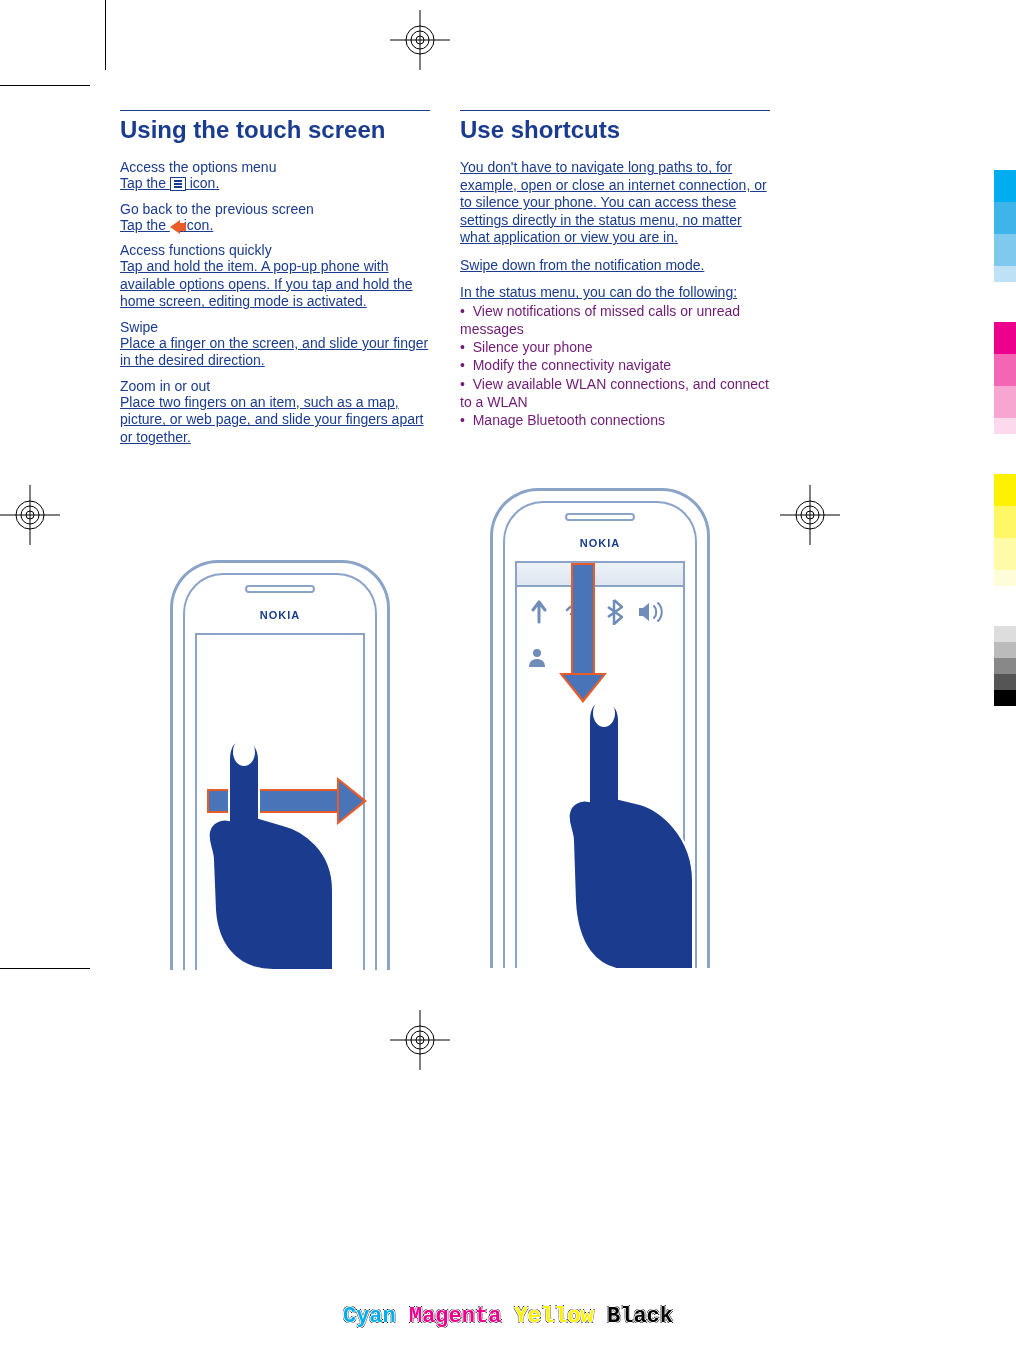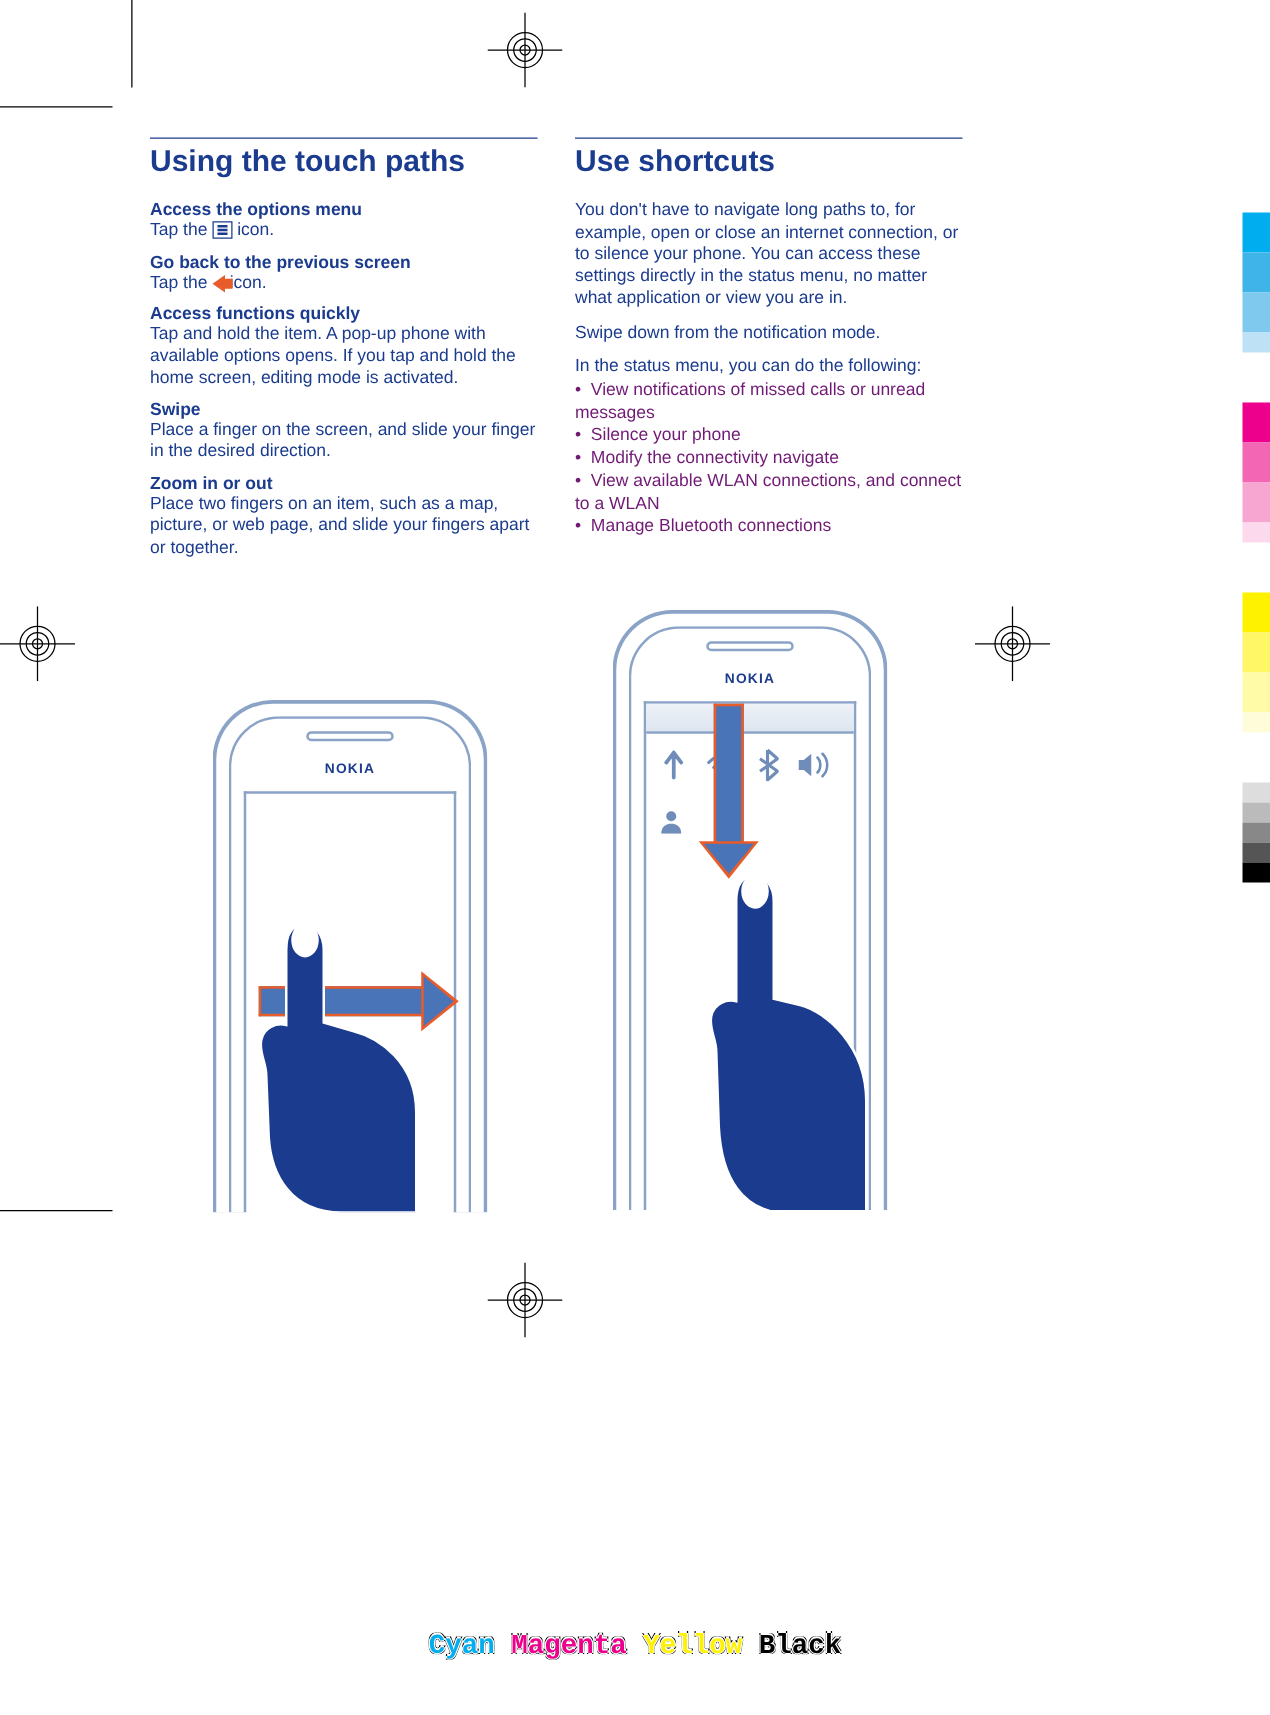--- a/index.html
+++ b/index.html
@@ -41,28 +41,29 @@
   .rule { border-top: 1px solid #1a3b8e; margin-bottom: 6px; }
   h1 {
     color: #1a3b8e;
     font-size: 24px;
     font-weight: bold;
     margin-bottom: 16px;
     line-height: 1.1;
   }
   .sub {
     color: #1a3b8e;
-    font-weight: bold;
+    font-weight: normal;
     font-size: 14px;
     margin-top: 8px;
   }
   .body {
     color: #1a3b8e;
     font-size: 14px;
     line-height: 1.25;
+    text-decoration: underline;
   }
   .inline-icon {
     display: inline-block;
     vertical-align: middle;
     width: 16px;
     height: 14px;
     border: 1px solid #1a3b8e;
     position: relative;
     top: -1px;
   }
@@ -302,21 +303,21 @@
       <circle cx="30" cy="30" r="14" fill="none" stroke="#000"></circle>
       <circle cx="30" cy="30" r="9" fill="none" stroke="#000"></circle>
       <circle cx="30" cy="30" r="4" fill="none" stroke="#000"></circle>
     </svg>
 </div>
 
 <div class="page">
 
   <div class="col">
     <div class="rule"></div>
-    <h1>Using the touch paths</h1>
+    <h1>Using the touch screen</h1>
 
     <div class="sub">Access the options menu</div>
     <div class="body">
       <span>Tap the </span>
       <span class="inline-icon"><span class="menu-lines"></span></span>
       <span> icon.</span>
     </div>
 
     <div class="sub">Go back to the previous screen</div>
     <div class="body">

